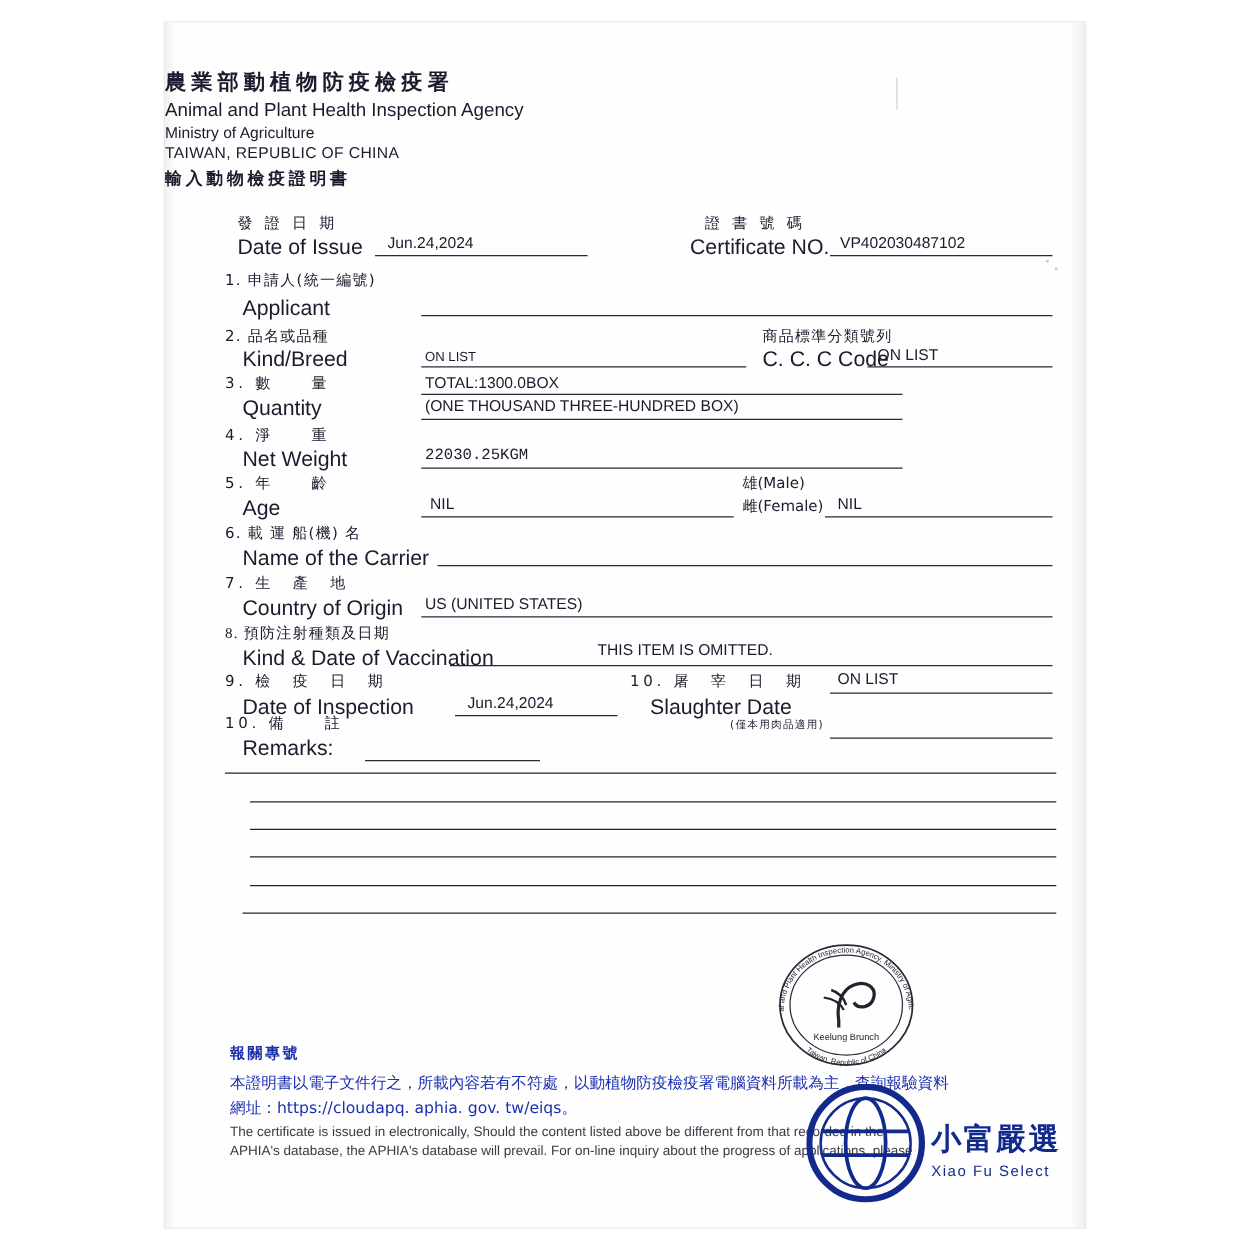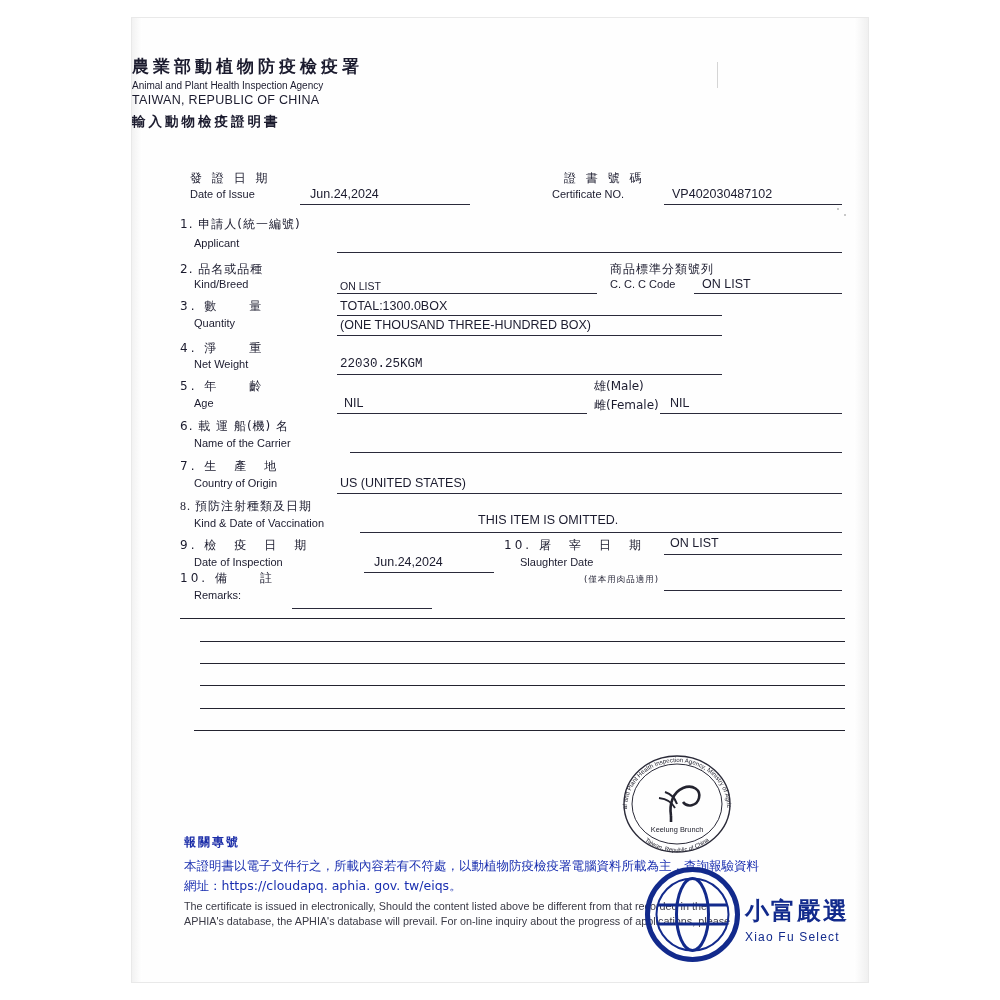--- a/index.html
+++ b/index.html
@@ -47,40 +47,40 @@
   #hdr {
     position: absolute;
     left: 0; right: 0; top: 38px;
     line-height: 1.25;
   }
   #hdr .t1 {
     font-size: 17px;
     letter-spacing: 4px;
     font-weight: 700;
   }
-  #hdr .t2 { font-size: 10px; margin-top: 3px; }
+  #hdr .t2 { font-size: 15px; margin-top: 3px; }
   #hdr .t3 { font-size: 12.5px; }
   #hdr .t4 { font-size: 12.5px; letter-spacing: .3px; }
   #hdr .t5 {
     font-size: 13.5px;
     letter-spacing: 3px;
     margin-top: 5px;
     font-weight: 700;
   }
   #hdr .t6 { font-size: 11.5px; letter-spacing: .6px; }
 
   
   .row { position: absolute; }
   .lab-cn {
     font-size: 12px;
     letter-spacing: 3px;
     white-space: nowrap;
   }
   .lab-en {
-    font-size: 11px;
+    font-size: 17px;
     white-space: nowrap;
   }
   .val {
     font-size: 12.5px;
     white-space: nowrap;
   }
   .val.small { font-size: 10.5px; }
   .line {
     position: absolute;
     border-bottom: 1px solid #2a2a3a;
@@ -153,20 +153,21 @@
   }
 </style>
 </head>
 <body>
 
 <div id="sheet">
 
   <div id="hdr">
     <div class="t1 cn">農業部動植物防疫檢疫署</div>
     <div class="t2">Animal and Plant Health Inspection Agency</div>
+    <div class="t3">Ministry of Agriculture</div>
     <div class="t4">TAIWAN, REPUBLIC OF CHINA</div>
     <div class="t5 cn">輸入動物檢疫證明書</div>
   </div>
 
   <div class="row cn lab-cn" style="left:58px; top:152px;">發 證 日 期</div>
   <div class="row lab-en" style="left:58px; top:170px;">Date of Issue</div>
   <div class="row val" style="left:178px; top:169px;">Jun.24,2024</div>
   <div class="line" style="left:168px; top:186px; width:170px;"></div>
 
   <div class="row cn lab-cn" style="left:432px; top:152px;">證 書 號 碼</div>

